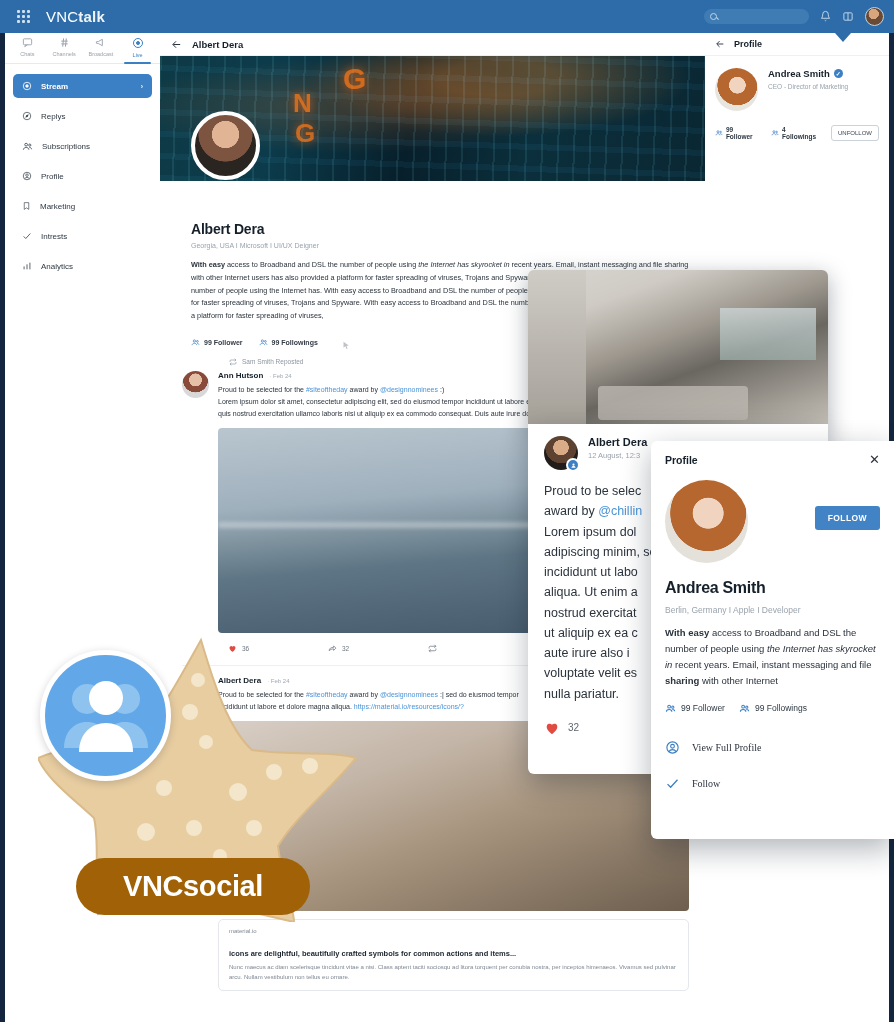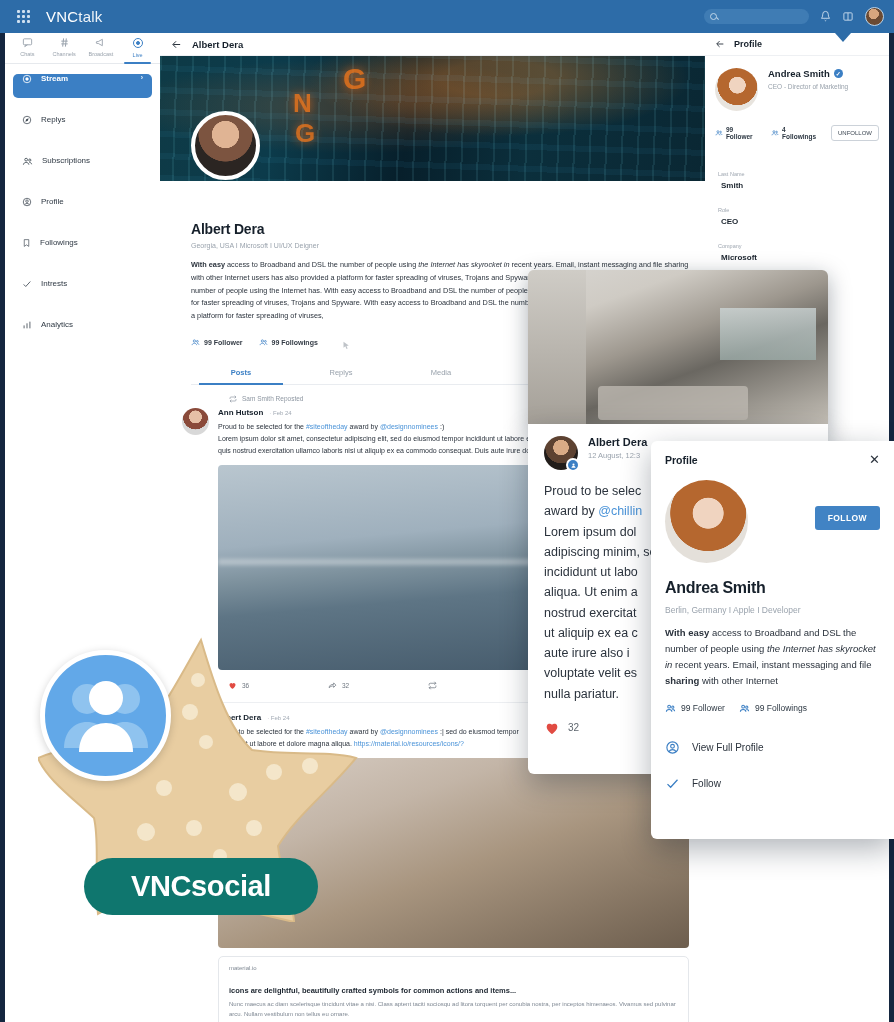--- a/index.html
+++ b/index.html
@@ -34,21 +34,21 @@
   .grid-icon .g {
     display: grid; grid-template-columns: repeat(3, 3px);
     grid-template-rows: repeat(3, 3px); gap: 2px;
   }
   .grid-icon .g i { display: block; width: 3px; height: 3px; background: #cfe0f0; border-radius: 1px; }
   .brand {
     font-size: 15px; letter-spacing: .2px; margin-left: 8px;
     color: #ffffff;
   }
   .brand b { font-weight: 400; }
-  .brand span { font-weight: 400; opacity: .92; }
+  .brand span { font-weight: 700; opacity: .92; }
   .topbar-right {
     margin-left: auto; display: flex; align-items: center; gap: 11px;
     padding-right: 10px;
   }
   .top-search {
     width: 105px; height: 15px; border-radius: 8px;
     background: #3f7cb4; display: flex; align-items: center;
     padding-left: 6px;
   }
   .top-search .mag {
@@ -118,24 +118,24 @@
     font-size: 5.5px; color: #9aa3ad; position: relative;
   }
   .segtab.active { color: #3b7fc4; }
   .segtab.active::after {
     content: ""; position: absolute; bottom: -1px; left: 14%; right: 14%;
     height: 2px; background: #3b7fc4; border-radius: 2px;
   }
   .segtab svg { display: block; }
   .navlist { padding: 10px 8px 0 8px; }
   .navitem {
-    display: flex; gap: 9px;
+    display: flex; align-items: center; gap: 9px;
     height: 24px; padding: 0 9px; border-radius: 5px;
     font-size: 8px; color: #2e3843; cursor: pointer;
-    margin-bottom: 17px;
+    margin-bottom: 6px;
   }
   .navitem.active {
     background: #3b7fc4; color: #ffffff; font-weight: 700;
   }
   .navitem .chev { margin-left: auto; font-size: 7px; opacity: .9; }
   .navitem svg { flex: none; }
 
   
   .main {
     position: absolute; top: 33px; left: 160px;
@@ -356,43 +356,43 @@
     padding: 7px 13px; cursor: pointer;
     font-family: "Liberation Sans", sans-serif;
   }
   .ppc-name { font-size: 16px; font-weight: 700; color: #16202b; margin-top: 16px; letter-spacing: -.3px; }
   .ppc-sub { font-size: 8.5px; color: #9aa3ad; margin-top: 8px; }
   .ppc-bio { font-size: 9.5px; line-height: 1.68; color: #2b333d; margin-top: 10px; }
   .ppc-bio b { font-weight: 700; }
   .ppc-bio i { font-style: italic; }
   .ppc-stats { display: flex; gap: 14px; margin-top: 14px; }
   .ppc-stat { display: flex; align-items: center; gap: 5px; font-size: 8.5px; color: #2d3843; cursor: pointer; }
-  .ppc-menu { margin-top: 16px; }
+  .ppc-menu { margin-top: 16px; font-family: Liberation Serif, serif; }
   .ppc-mi {
     display: flex; align-items: center; gap: 12px;
     height: 36px; font-size: 10px; color: #2b333d; cursor: pointer;
   }
 
   
   .watermark {
     position: absolute; left: 28px; top: 622px;
     width: 350px; height: 300px; z-index: 35; pointer-events: none;
   }
   .wm-star { position: absolute; left: 10px; top: 10px; }
   .wm-circle {
     position: absolute; left: 40px; top: 650px;
     width: 131px; height: 131px; border-radius: 50%;
     background: #62a8e8; border: 5px solid #ffffff;
     box-shadow: 0 2px 8px rgba(0,0,0,.18);
     z-index: 36; display: flex; align-items: center; justify-content: center;
   }
   .wm-pill {
-    position: absolute; left: 84px; top: 858px;
+    position: absolute; left: 76px; top: 858px;
     width: 234px; height: 57px; border-radius: 29px;
-    background: #0f766e; z-index: 37;
+    background: #a16207; z-index: 37;
     display: flex; align-items: center; justify-content: center;
     color: #ffffff; font-size: 29px; font-weight: 700; letter-spacing: -.4px;
   }
 </style>
 </head>
 <body>
 
 <div class="app">
 
   <div class="topbar">
@@ -497,21 +497,21 @@
             <circle cx="12" cy="12" r="9"></circle>
             <circle cx="12" cy="10" r="3"></circle>
             <path d="M6.5 18.5a6.5 6.5 0 0 1 11 0"></path>
           </svg>
         <span>Profile</span>
       </div>
       <div class="navitem">
         <svg width="9" height="10" viewBox="0 0 24 24" fill="none" stroke="#3c4650" stroke-width="1.8">
             <path d="M6 3h12v18l-6-4-6 4z"></path>
           </svg>
-        <span>Followings</span>
+        <span>Marketing</span>
       </div>
       <div class="navitem">
         <svg width="10" height="10" viewBox="0 0 24 24" fill="none" stroke="#3c4650" stroke-width="2">
             <polyline points="4 13 9 18 20 6"></polyline>
           </svg>
         <span>Intrests</span>
       </div>
       <div class="navitem">
         <svg width="10" height="10" viewBox="0 0 24 24" fill="none" stroke="#3c4650" stroke-width="2">
             <line x1="5" y1="20" x2="5" y2="13"></line>
@@ -565,26 +565,20 @@
             </svg>
           <span>99 Followings</span>
         </span>
         <span class="cursor-mark">
           <svg width="9" height="11" viewBox="0 0 24 24" fill="#8b939c">
               <path d="M4 2l14 10-6 1 3 7-3 1-3-7-5 4z"></path>
             </svg>
         </span>
       </div>
 
-      <div class="tabs">
-        <div class="tab active">Posts</div>
-        <div class="tab">Replys</div>
-        <div class="tab">Media</div>
-        <div class="tab">Likes</div>
-      </div>
     </div>
 
     <div class="feed">
 
       <div class="post">
         <div class="repost-line">
           <svg width="8" height="8" viewBox="0 0 24 24" fill="none" stroke="#8d96a1" stroke-width="2">
               <polyline points="17 2 21 6 17 10"></polyline>
               <path d="M3 12V9a3 3 0 0 1 3-3h15"></path>
               <polyline points="7 22 3 18 7 14"></polyline>
@@ -691,34 +685,20 @@
         <svg width="8" height="8" viewBox="0 0 24 24" fill="none" stroke="#3b7fc4" stroke-width="2.2">
             <circle cx="9" cy="8" r="3"></circle>
             <circle cx="17" cy="9" r="2.4"></circle>
             <path d="M3 19c0-3 3-5 6-5s6 2 6 5"></path>
             <path d="M16 14c2.6 0 5 1.6 5 4"></path>
           </svg>
         <span>4 Followings</span>
       </span>
       <button class="unfollow-btn">UNFOLLOW</button>
     </div>
-    <div class="rp-fields">
-      <div class="fld">
-        <div class="fld-label">Last Name</div>
-        <div class="fld-value">Smith</div>
-      </div>
-      <div class="fld">
-        <div class="fld-label">Role</div>
-        <div class="fld-value">CEO</div>
-      </div>
-      <div class="fld">
-        <div class="fld-label">Company</div>
-        <div class="fld-value">Microsoft</div>
-      </div>
-    </div>
   </div>
 
   <div class="floatimg">
     <div class="room-wall"></div>
     <div class="room-window"></div>
     <div class="room-sofa"></div>
   </div>
 
   <div class="postpopup">
     <div class="pp-head">

